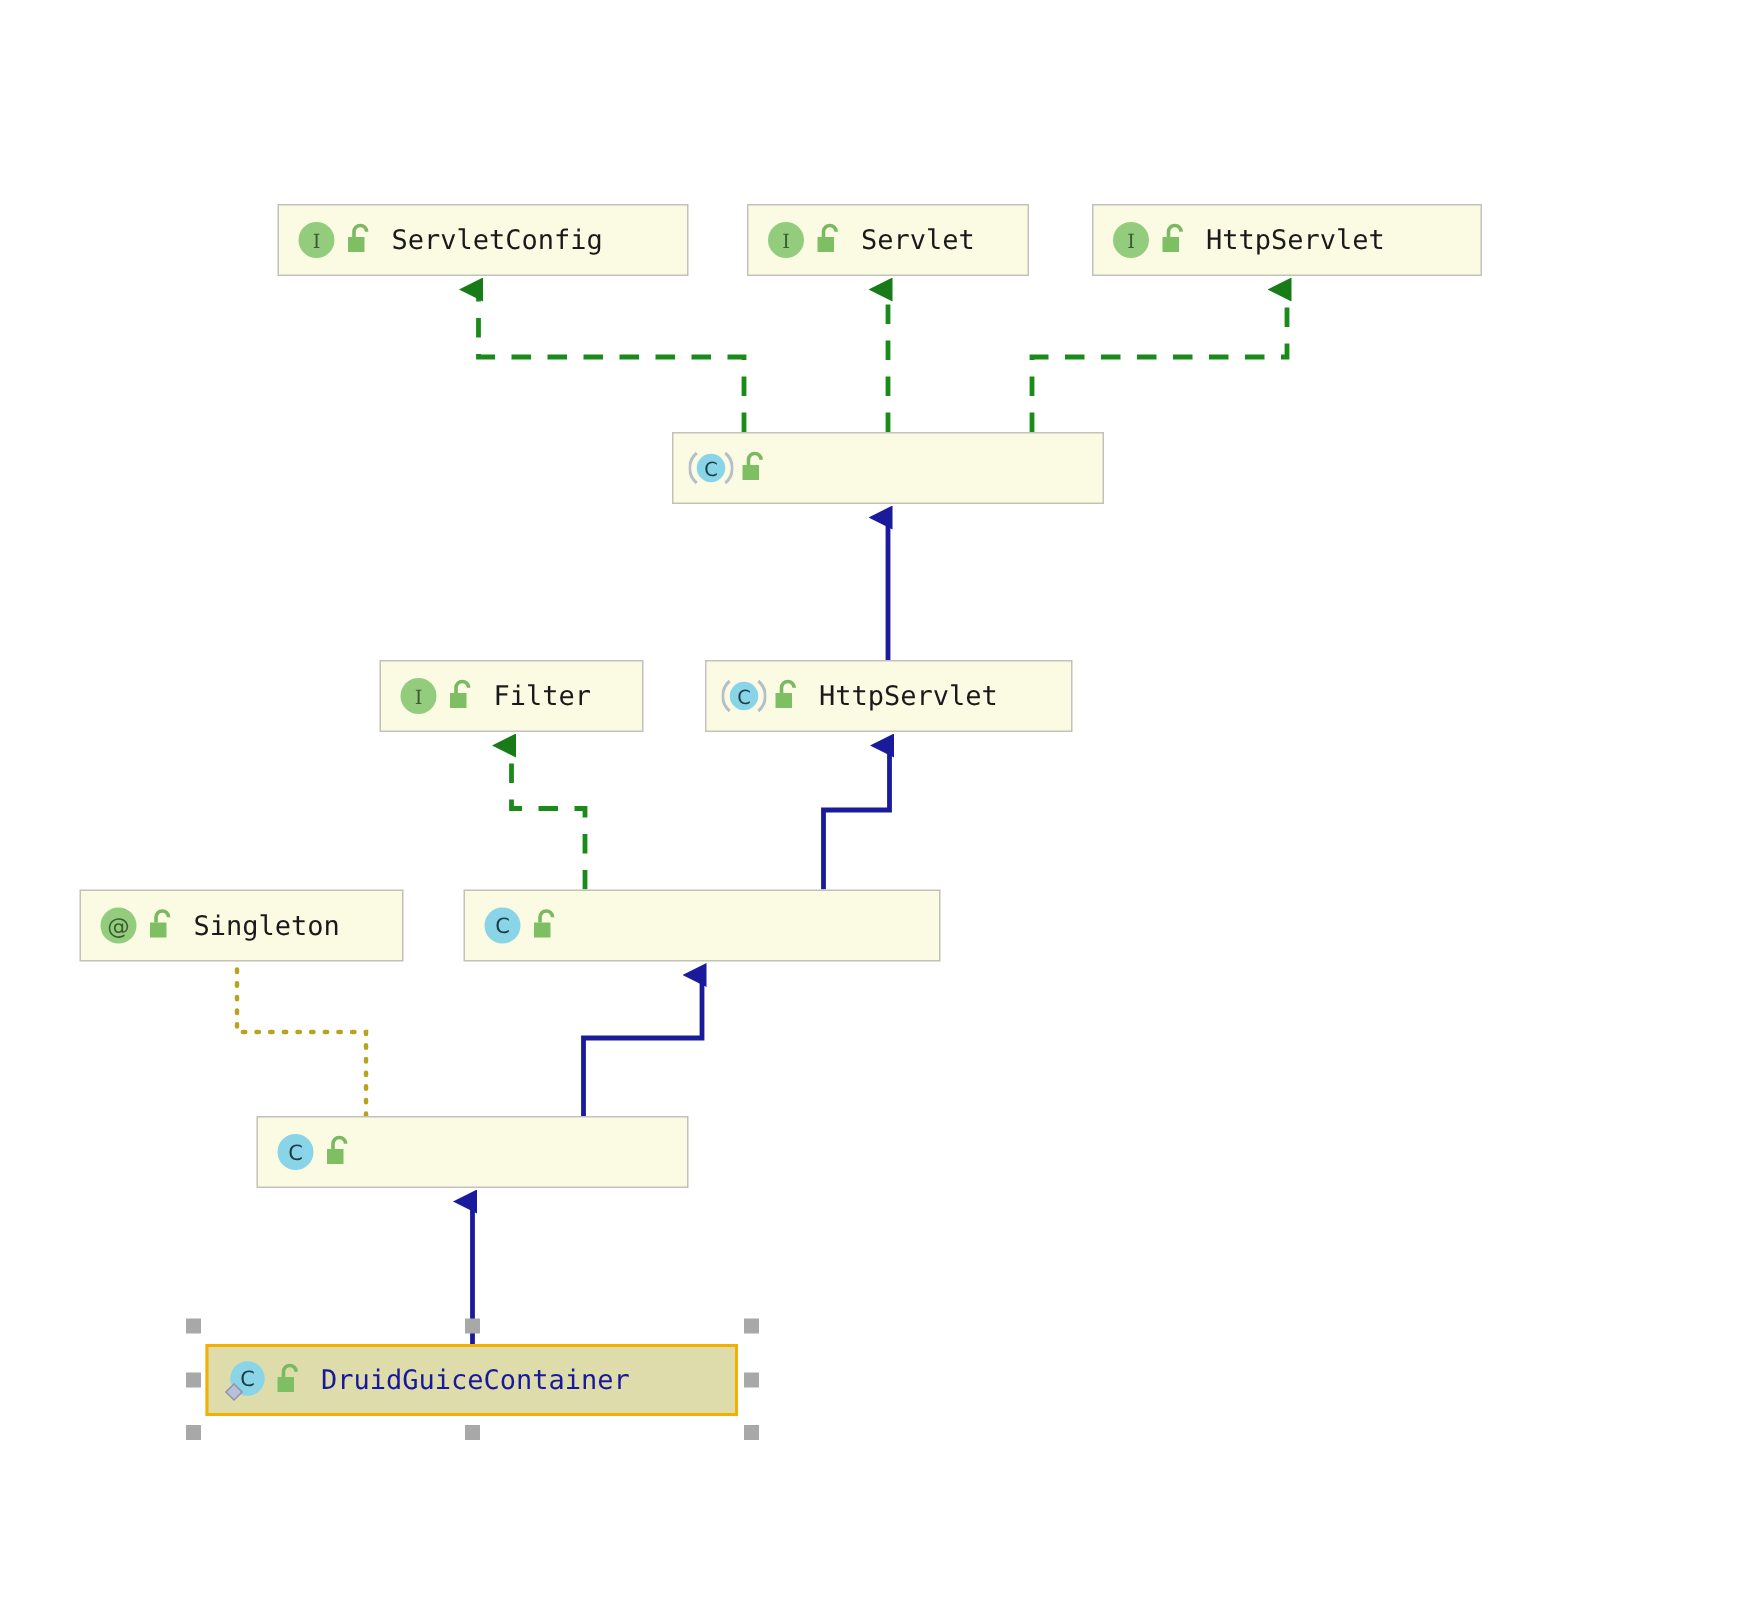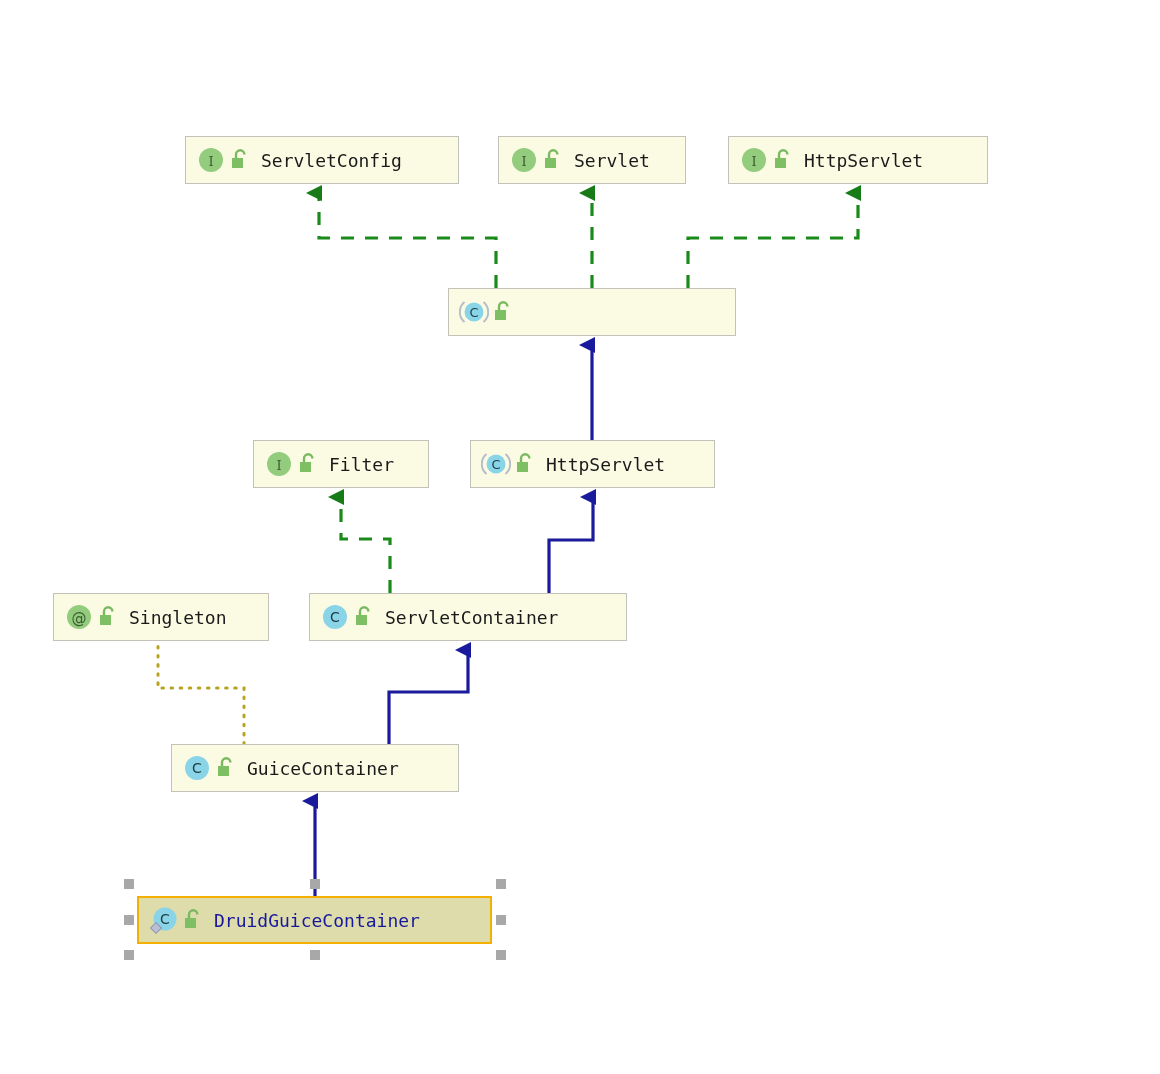--- a/index.html
+++ b/index.html
@@ -240,37 +240,35 @@
         <circle cx="15" cy="15" r="12" fill="#8ad4e8"></circle>
         <text x="15" y="20" font-family="DejaVu Sans, sans-serif" font-size="14" fill="#1d3c44" text-anchor="middle">C</text>
       </svg>
     </span>
     <span class="ico lock-icon">
       <svg width="20" height="24" viewBox="0 0 20 24">
         <path d="M7,10 L7,6.5 A4.2,4.2 0 0 1 15.4,6.5" fill="none" stroke="#7ab861" stroke-width="2.4"></path>
         <rect x="3" y="10" width="11" height="10" fill="#7fbf63"></rect>
       </svg>
     </span>
-    <span class="label">ServletContainer</span>
   </div>
 
   <div class="node" style="left:171px; top:744px; width:288px;">
     <span class="ico kind-icon">
       <svg width="30" height="30" viewBox="0 0 30 30">
         <circle cx="15" cy="15" r="12" fill="#8ad4e8"></circle>
         <text x="15" y="20" font-family="DejaVu Sans, sans-serif" font-size="14" fill="#1d3c44" text-anchor="middle">C</text>
       </svg>
     </span>
     <span class="ico lock-icon">
       <svg width="20" height="24" viewBox="0 0 20 24">
         <path d="M7,10 L7,6.5 A4.2,4.2 0 0 1 15.4,6.5" fill="none" stroke="#7ab861" stroke-width="2.4"></path>
         <rect x="3" y="10" width="11" height="10" fill="#7fbf63"></rect>
       </svg>
     </span>
-    <span class="label">GuiceContainer</span>
   </div>
 
   <div class="node selected" style="left:137px; top:896px; width:355px;">
     <span class="ico kind-icon">
       <svg width="30" height="30" viewBox="0 0 30 30">
         <circle cx="16" cy="14" r="11.5" fill="#8ad4e8"></circle>
         <text x="16" y="19" font-family="DejaVu Sans, sans-serif" font-size="14" fill="#1d3c44" text-anchor="middle">C</text>
         <g>
           <rect x="3.2" y="19.2" width="7.6" height="7.6" fill="#b9bfd6" stroke="#8c93ad" stroke-width="1" transform="rotate(45 7 23)"></rect>
         </g>

